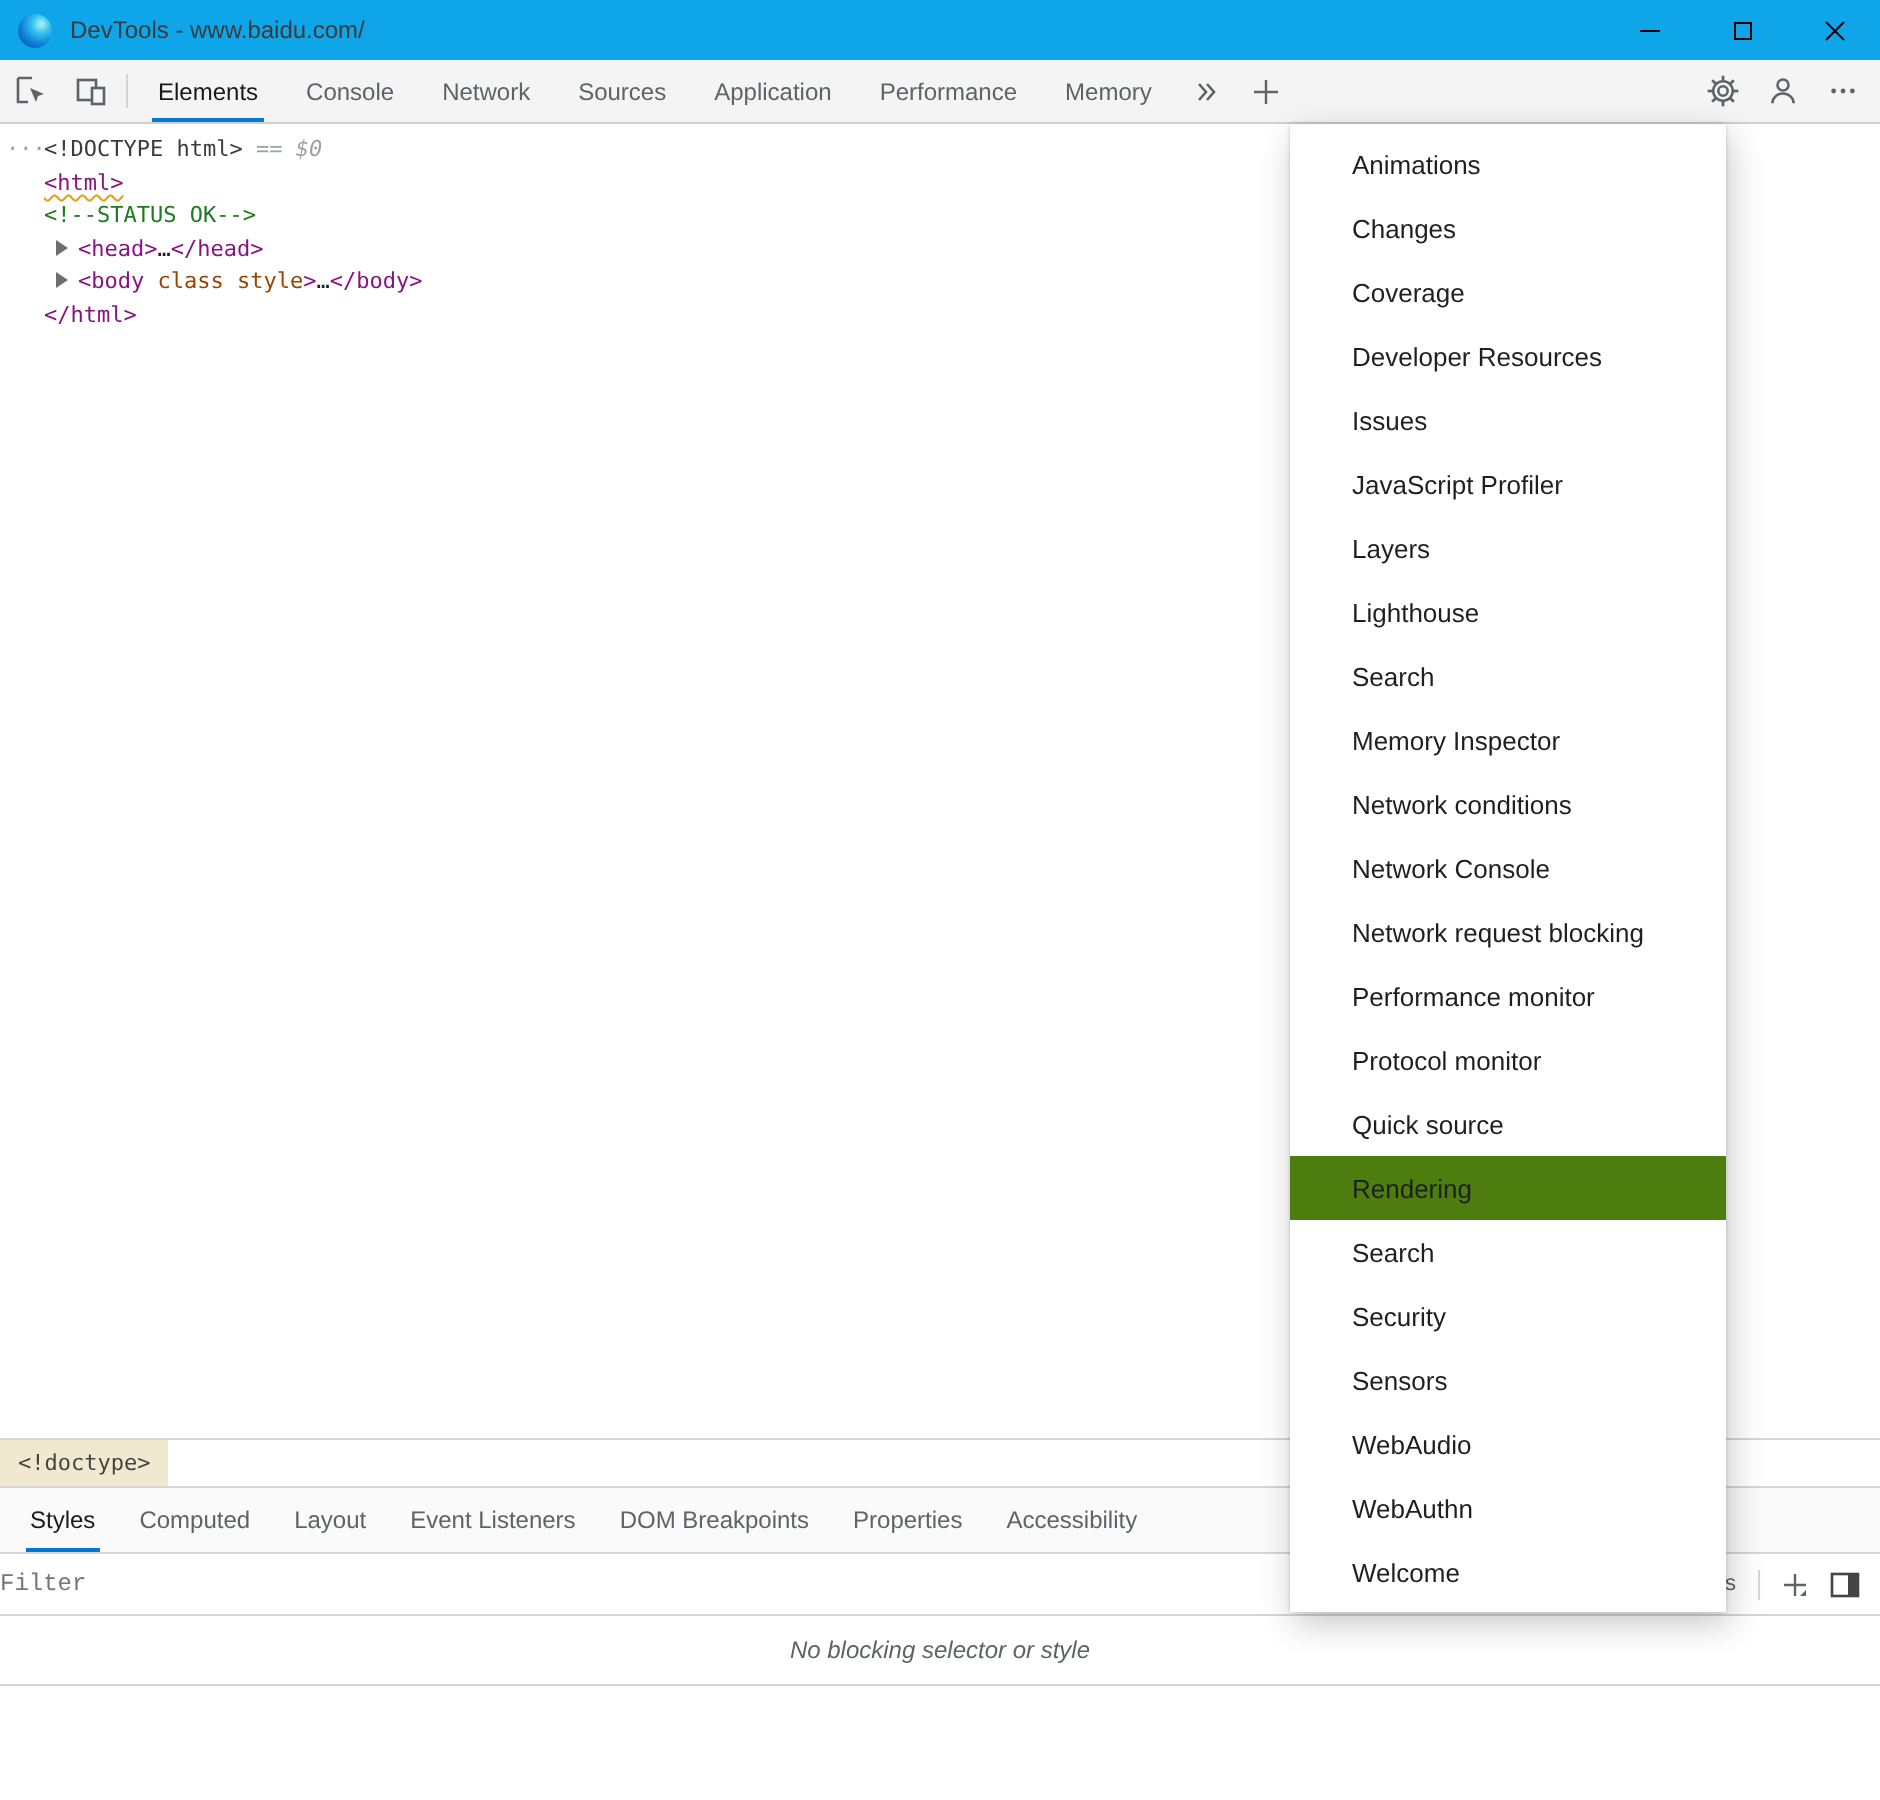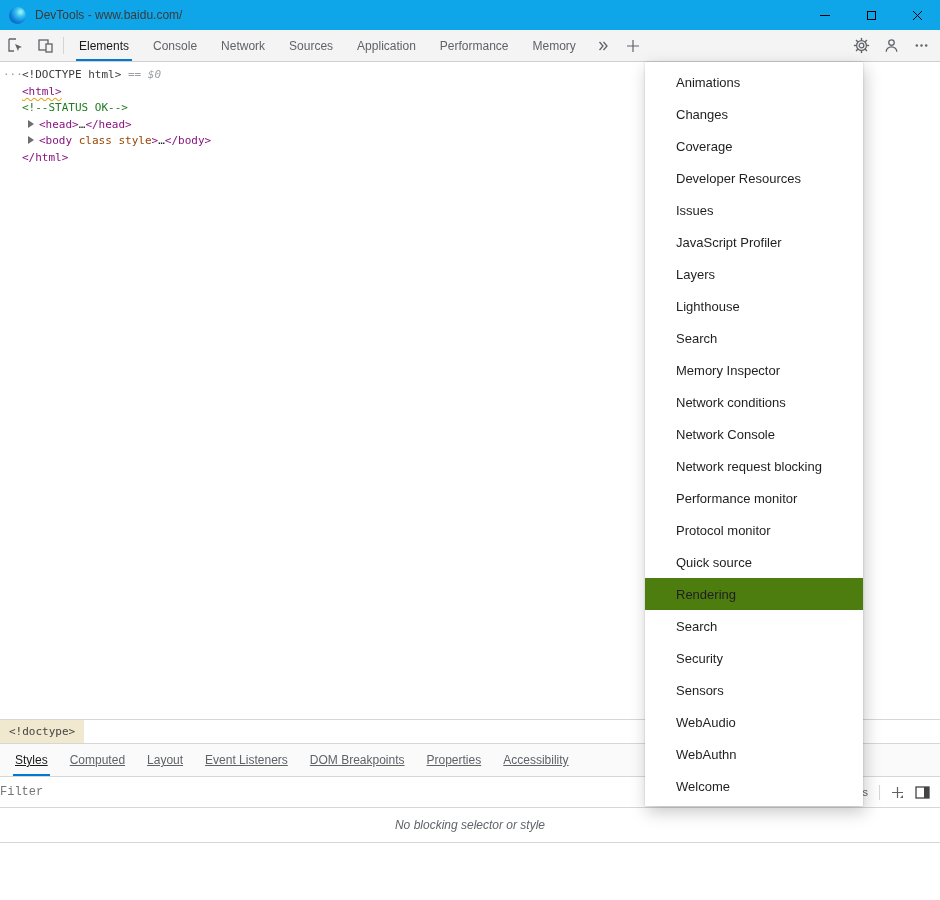--- a/index.html
+++ b/index.html
@@ -52,21 +52,21 @@
 
   
   .crumb-bar { position:absolute; top:719px; left:0; right:0; height:25px; background:#fff;
     border-top:1px solid #d6d6d6; border-bottom:1px solid #d6d6d6; display:flex; align-items:stretch; }
   .crumb { font-family:"DejaVu Sans Mono","Liberation Mono",monospace; font-size:11px;
     padding:0 9px; display:flex; align-items:center; background:#f1e9cf; color:#444; }
 
   
   .pane-tabs { position:absolute; top:744px; left:0; right:0; height:33px; background:#fafafa;
     border-bottom:1px solid #d6d6d6; display:flex; align-items:stretch; padding-left:4px; }
-  .ptab { padding:15px 11px; font-size:12px; color:#5f6368; display:flex; align-items:center; position:relative; white-space:nowrap;text-decoration:underline; }
+  .ptab { padding:15px 11px; font-size:12px; color:#5f6368; display:flex; align-items:center; position:relative; white-space:nowrap; }
   .ptab.active { color:#1a1a1a; }
   .ptab.active::after { content:""; position:absolute; left:9px; right:9px; bottom:0; height:2px; background:#0078d4; }
 
   
   .filter-bar { position:absolute; top:777px; left:0; right:0; height:31px; background:#fff;
     border-bottom:1px solid #d6d6d6; display:flex; align-items:center; }
   .filter-input { border:none; outline:none; background:transparent; font-size:12px;
     color:#333; flex:1 1 auto; font-family:Liberation Mono, monospace; }
   .filter-input::placeholder { color:#767676; }
   .filter-right { display:flex; align-items:center; gap:11px; padding-right:10px; color:#5f6368; font-size:11px; }

